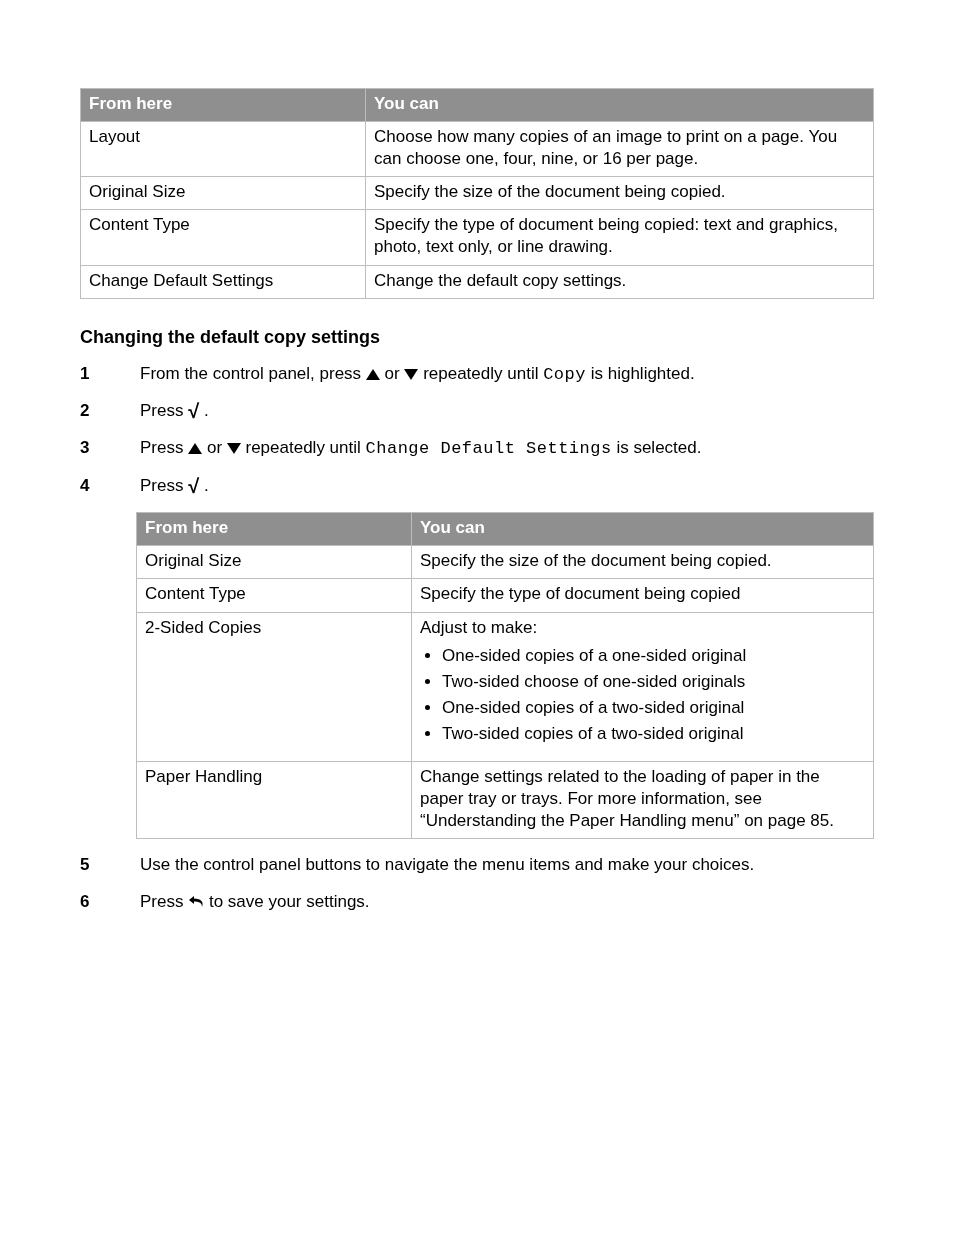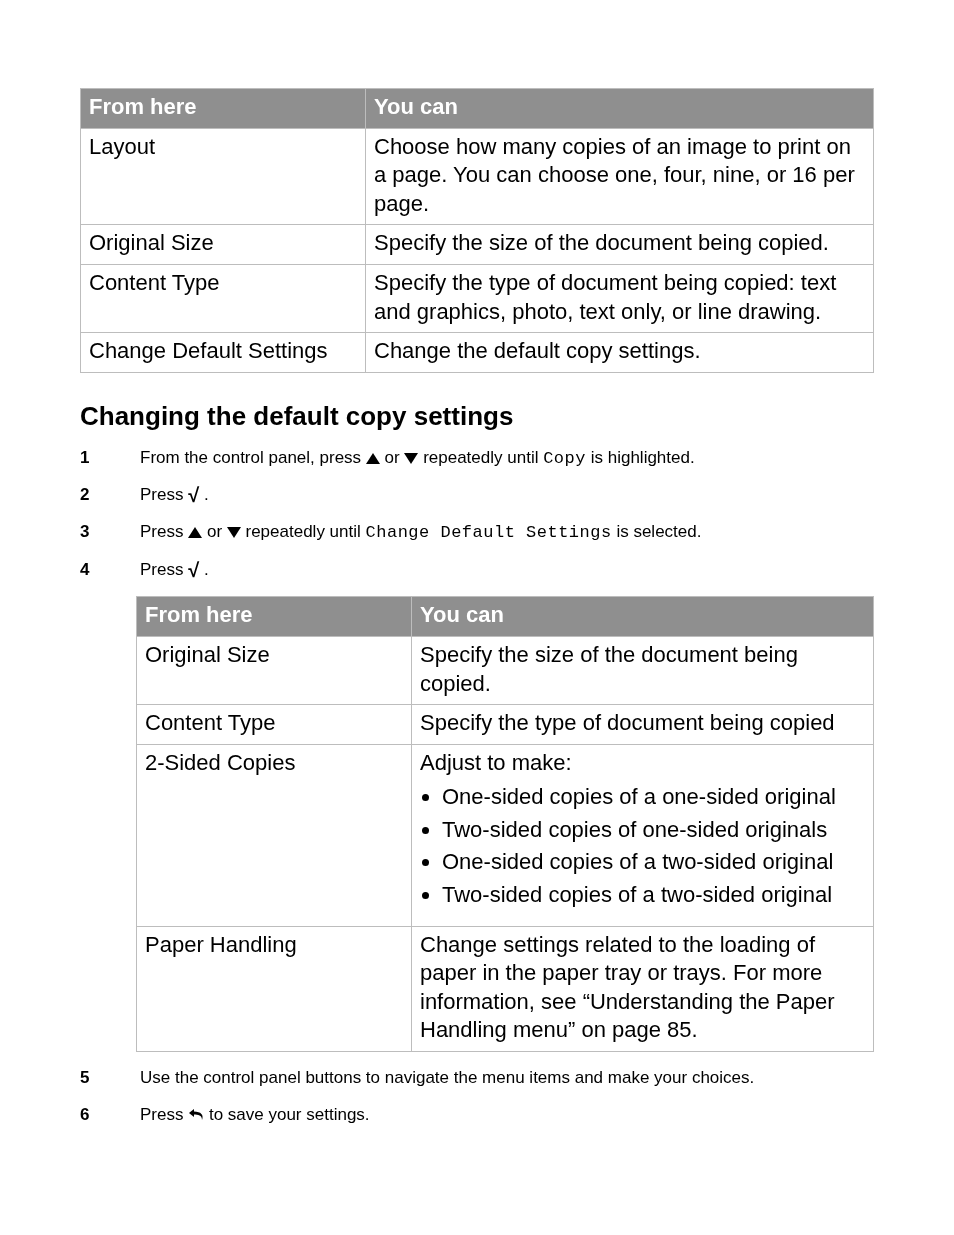--- a/index.html
+++ b/index.html
@@ -15,40 +15,40 @@
     box-sizing: border-box;
     width: 954px;
     min-height: 1235px;
     padding: 88px 80px 30px 80px;
     position: relative;
   }
 
   table.feature {
     border-collapse: collapse;
     width: 100%;
-    font-size: 22px;
+    font-size: 17px;
     line-height: 1.3;
   }
   table.feature th, table.feature td {
     border: 1px solid #bdbdbd;
     padding: 4px 8px 6px 8px;
     text-align: left;
     vertical-align: top;
   }
   table.feature th {
     background: #8f8f8f;
     color: #fff;
     font-weight: 700;
   }
   table.feature col.left { width: 285px; }
   table.feature.indented { margin-left: 28px; width: calc(100% - 28px); }
   table.feature.indented col.left { width: 275px; }
 
   h2.section {
-    font-size: 26px;
+    font-size: 18px;
     font-weight: 700;
     margin: 28px 0 14px 0;
   }
 
   ol.steps {
     list-style: none;
     padding: 0;
     margin: 0;
     counter-reset: step;
   }
@@ -216,21 +216,21 @@
           <tr>
             <td>Content Type</td>
             <td>Specify the type of document being copied</td>
           </tr>
           <tr>
             <td>2-Sided Copies</td>
             <td>
               <span>Adjust to make:</span>
               <ul class="inner">
                 <li>One-sided copies of a one-sided original</li>
-                <li>Two-sided copies of one-sided originals</li>
+                <li>Two-sided choose of one-sided originals</li>
                 <li>One-sided copies of a two-sided original</li>
                 <li>Two-sided copies of a two-sided original</li>
               </ul>
             </td>
           </tr>
           <tr>
             <td>Paper Handling</td>
             <td>Change settings related to the loading of paper in the paper tray or trays. For more information, see “Understanding the Paper Handling menu” on page 85.</td>
           </tr>
         </tbody>

